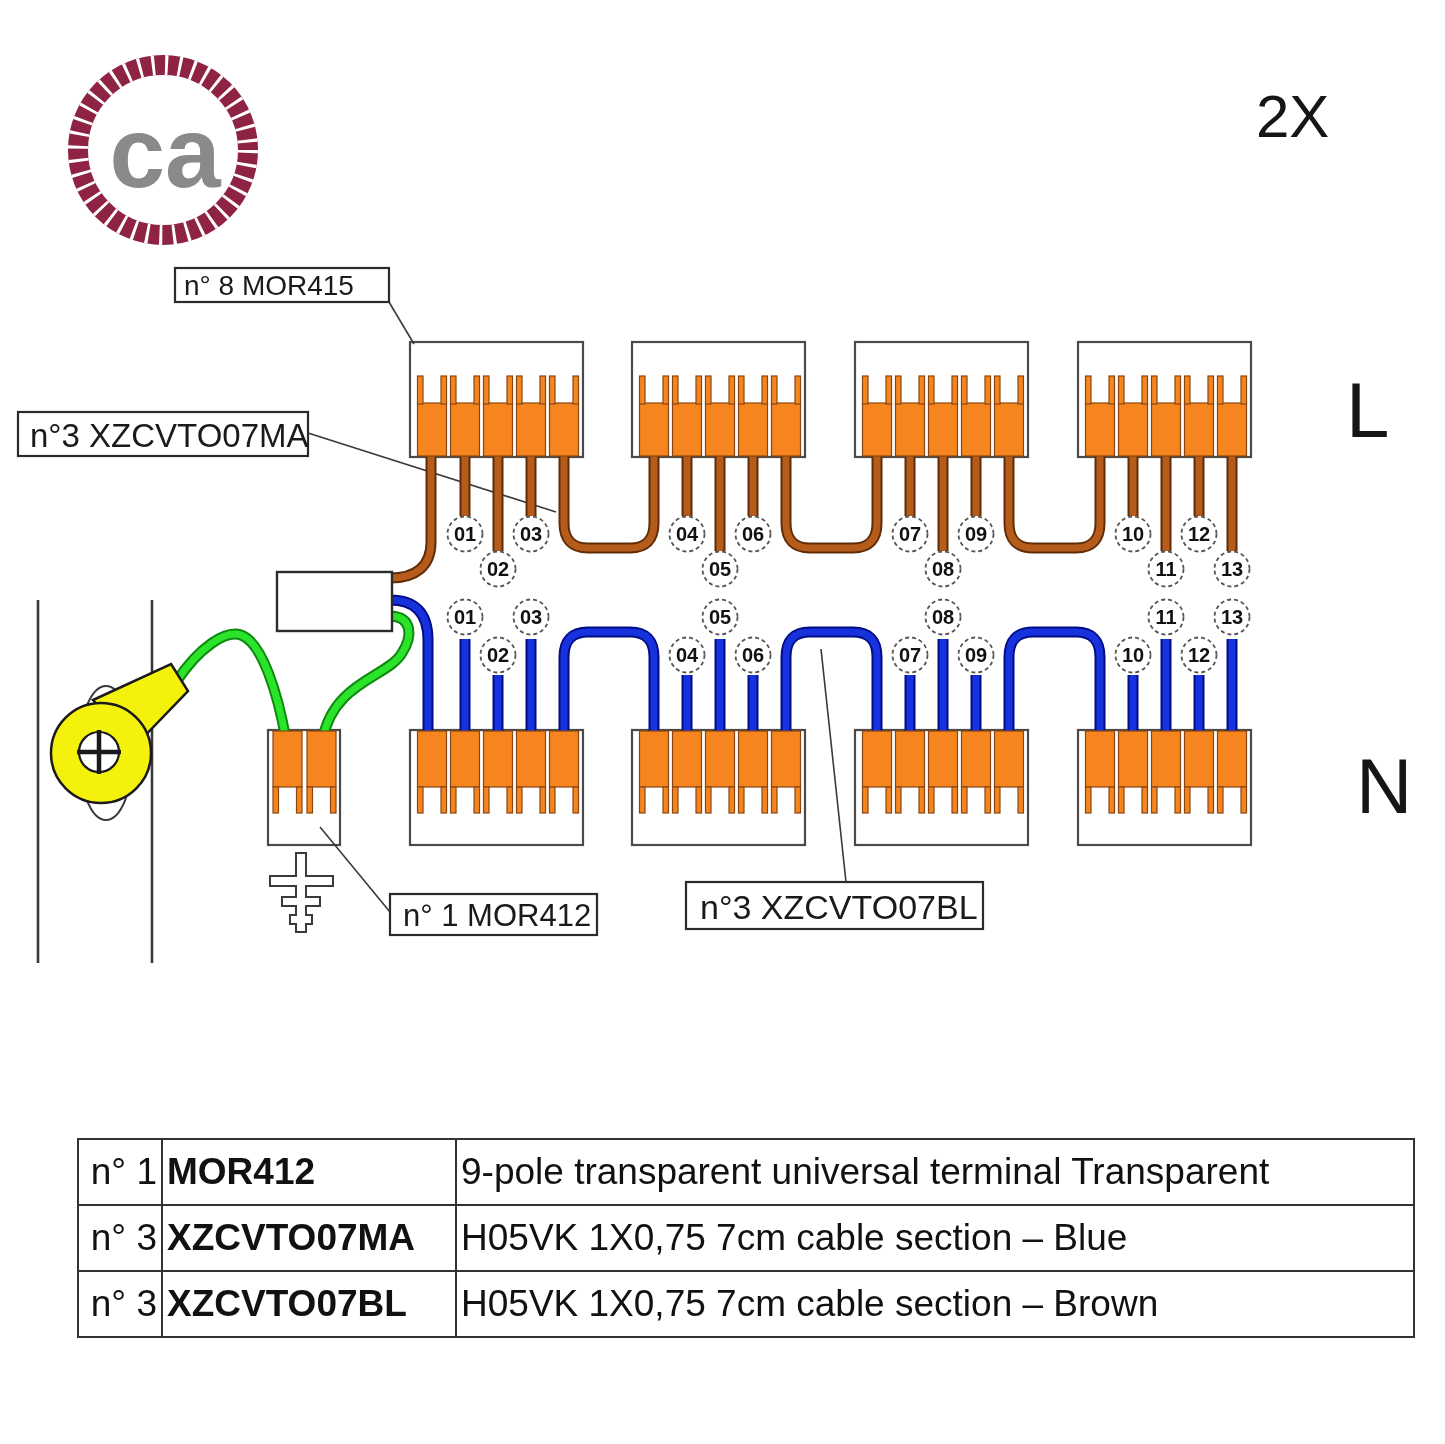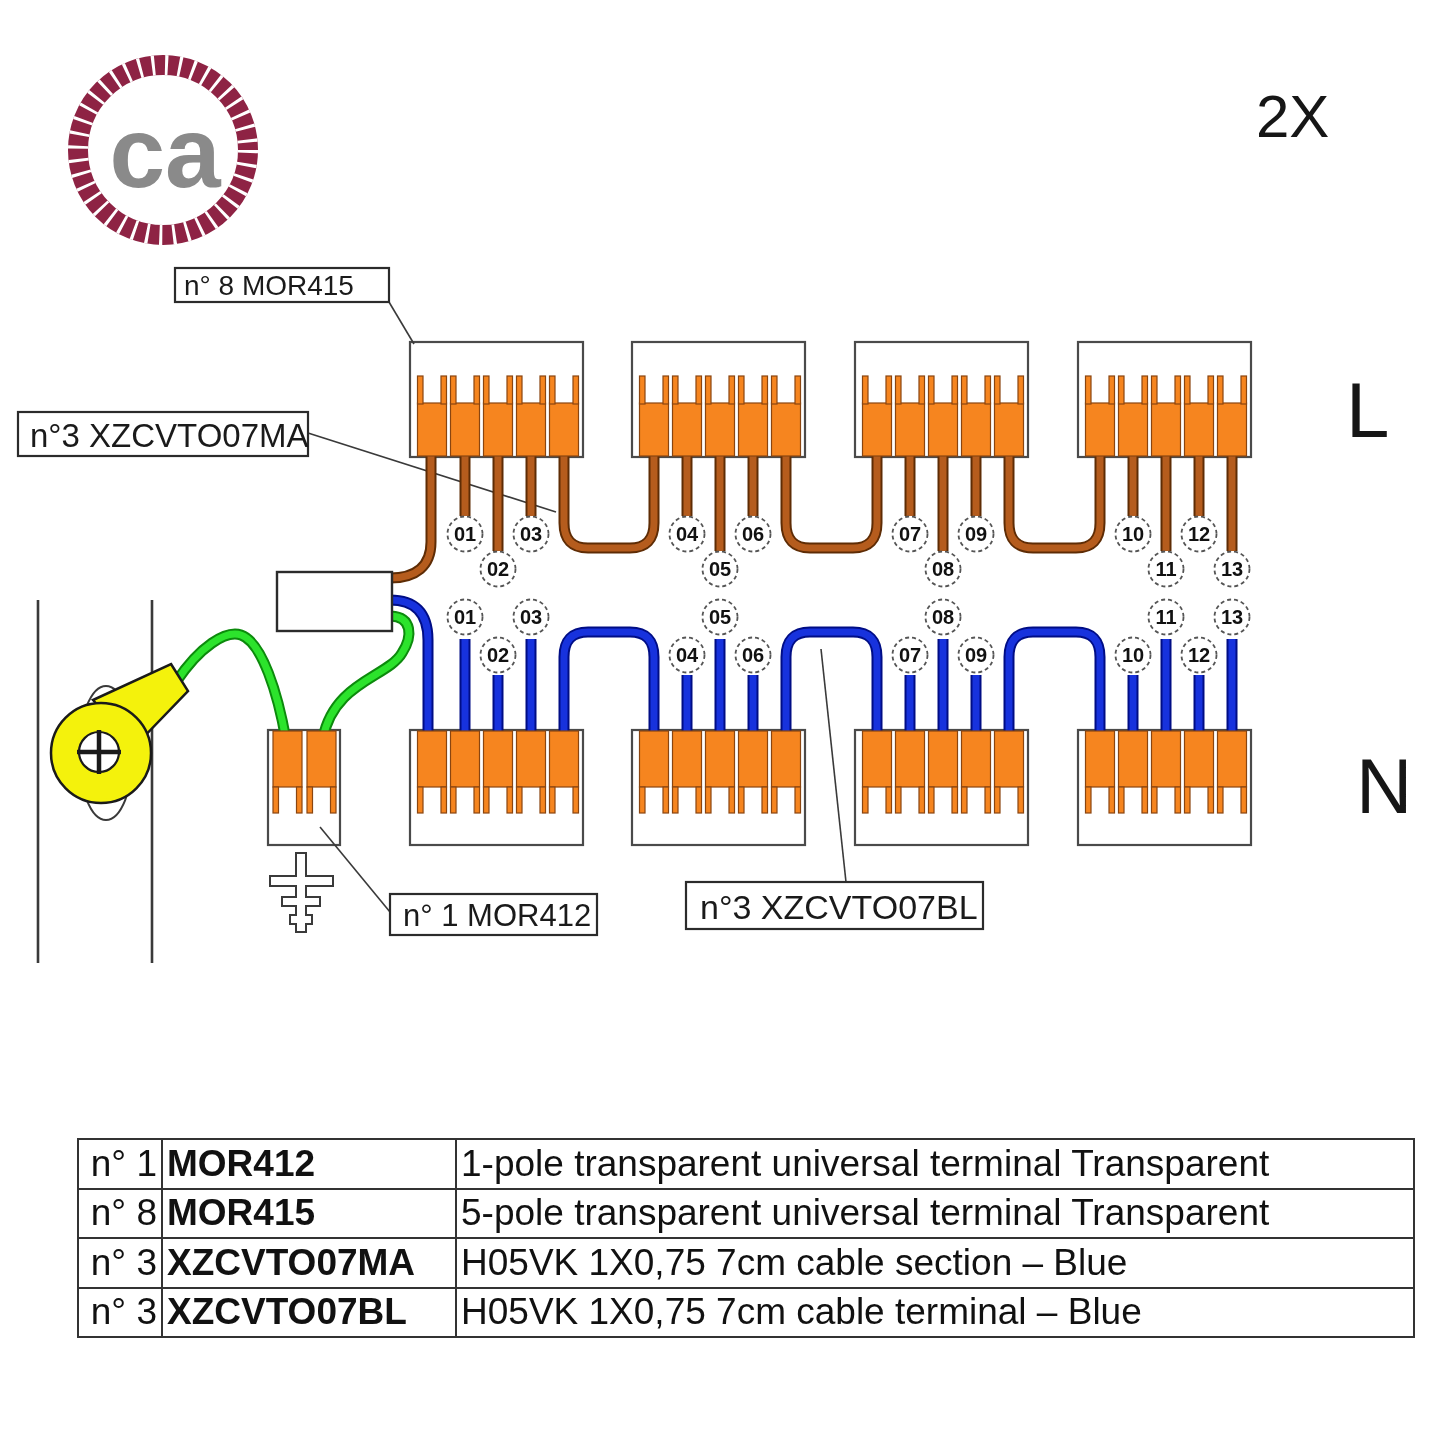--- a/index.html
+++ b/index.html
@@ -363,33 +363,28 @@
       <text class="logo-ca" x="165" y="187">ca</text>
     </g>
   </svg>
 
   <div class="table-wrap">
     <table class="parts">
       <tbody>
           <tr>
         <td class="c-qty">n° 1</td>
         <td class="c-sku">MOR412</td>
-        <td class="c-desc">1-pole transparent universal terminal Transparent</td>
-      </tr>
-      <tr>
-        <td class="c-qty">n° 8</td>
-        <td class="c-sku">MOR415</td>
-        <td class="c-desc">5-pole transparent universal terminal Transparent</td>
+        <td class="c-desc">9-pole transparent universal terminal Transparent</td>
       </tr>
       <tr>
         <td class="c-qty">n° 3</td>
         <td class="c-sku">XZCVTO07MA</td>
         <td class="c-desc">H05VK 1X0,75 7cm cable section – Blue</td>
       </tr>
       <tr>
         <td class="c-qty">n° 3</td>
         <td class="c-sku">XZCVTO07BL</td>
-        <td class="c-desc">H05VK 1X0,75 7cm cable terminal – Blue</td>
+        <td class="c-desc">H05VK 1X0,75 7cm cable section – Brown</td>
       </tr>
     </tbody>
       </table>
   </div>
 </div>
 
 </body></html>

